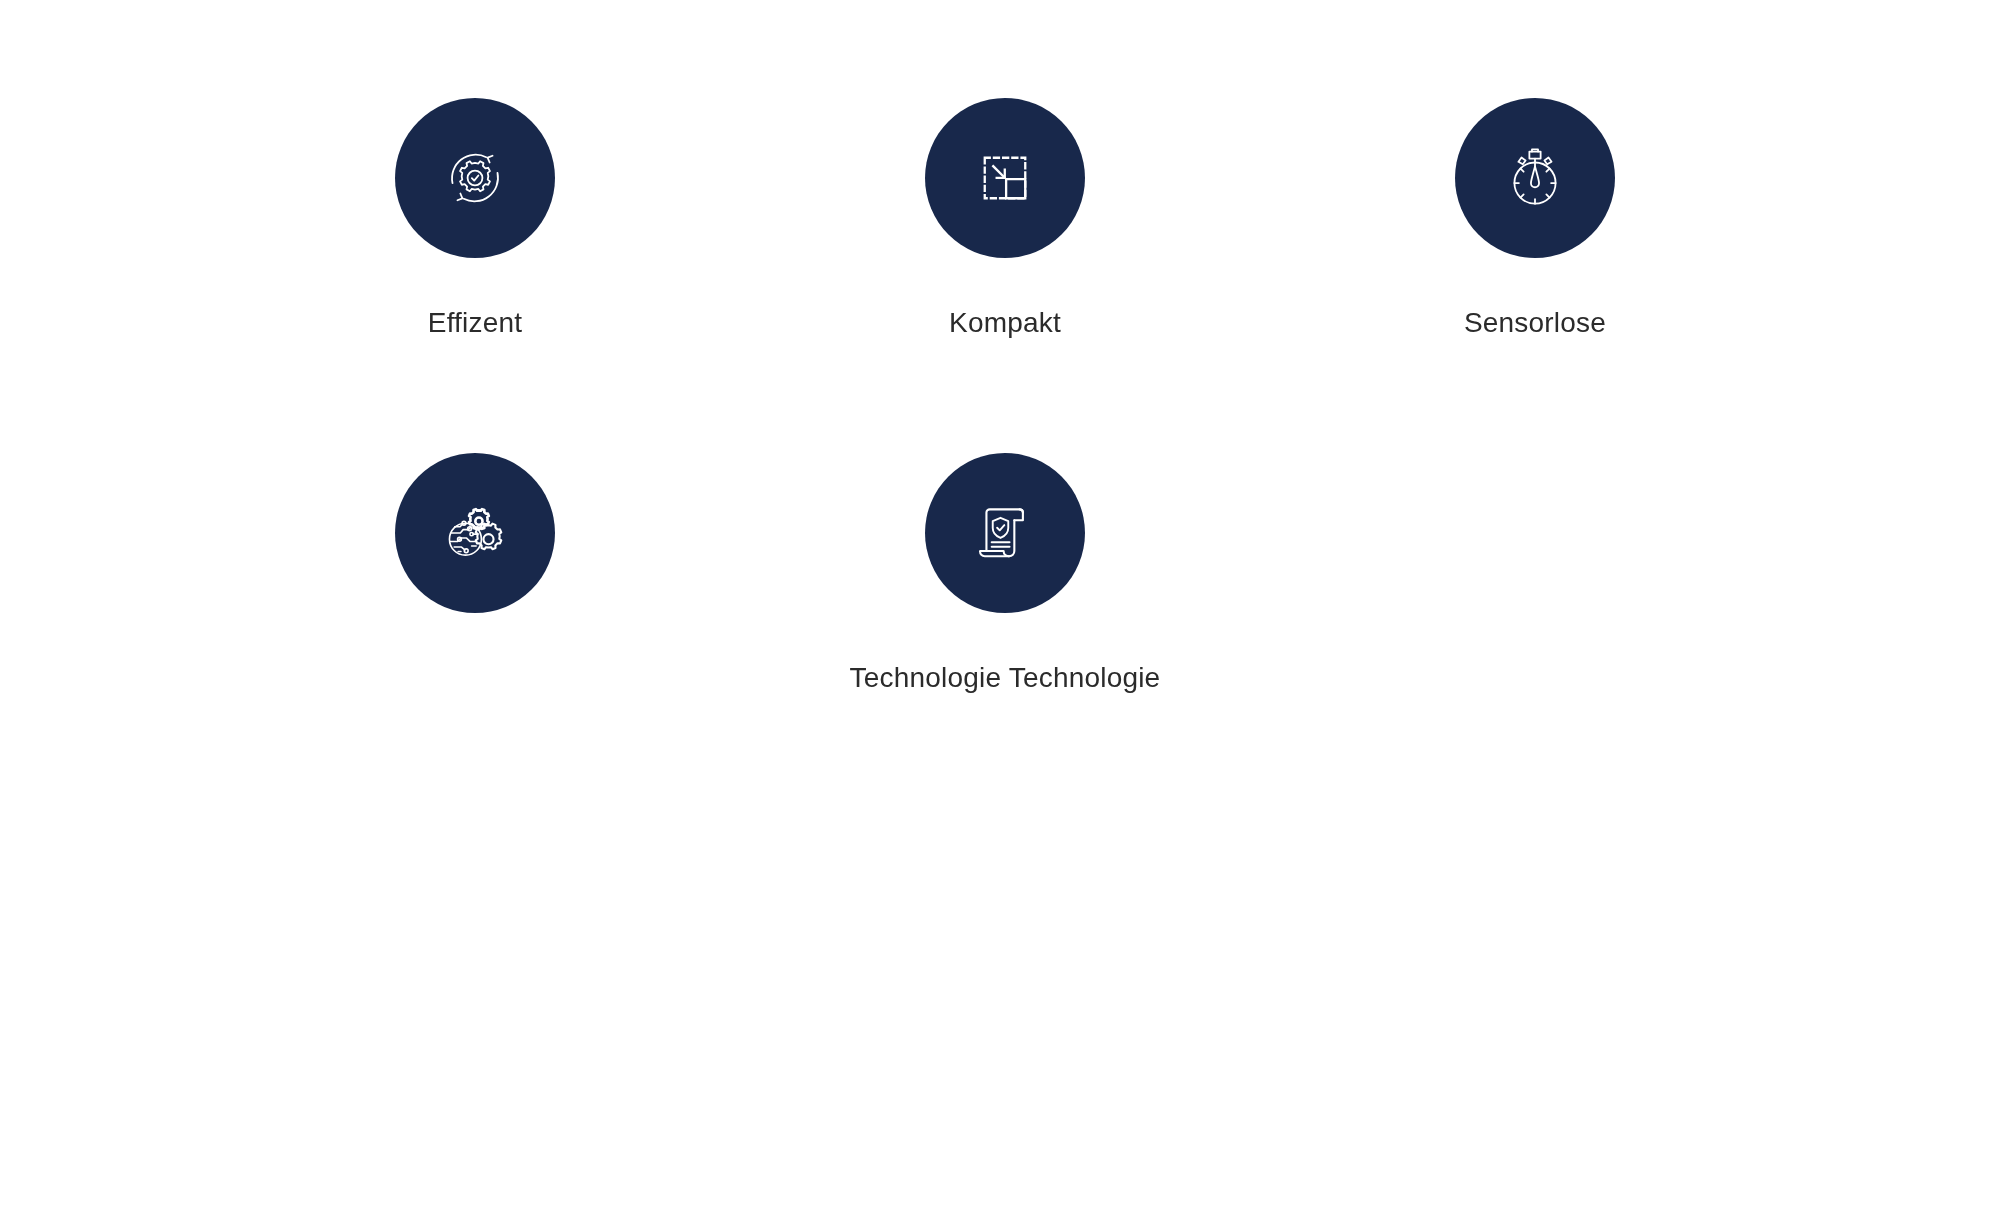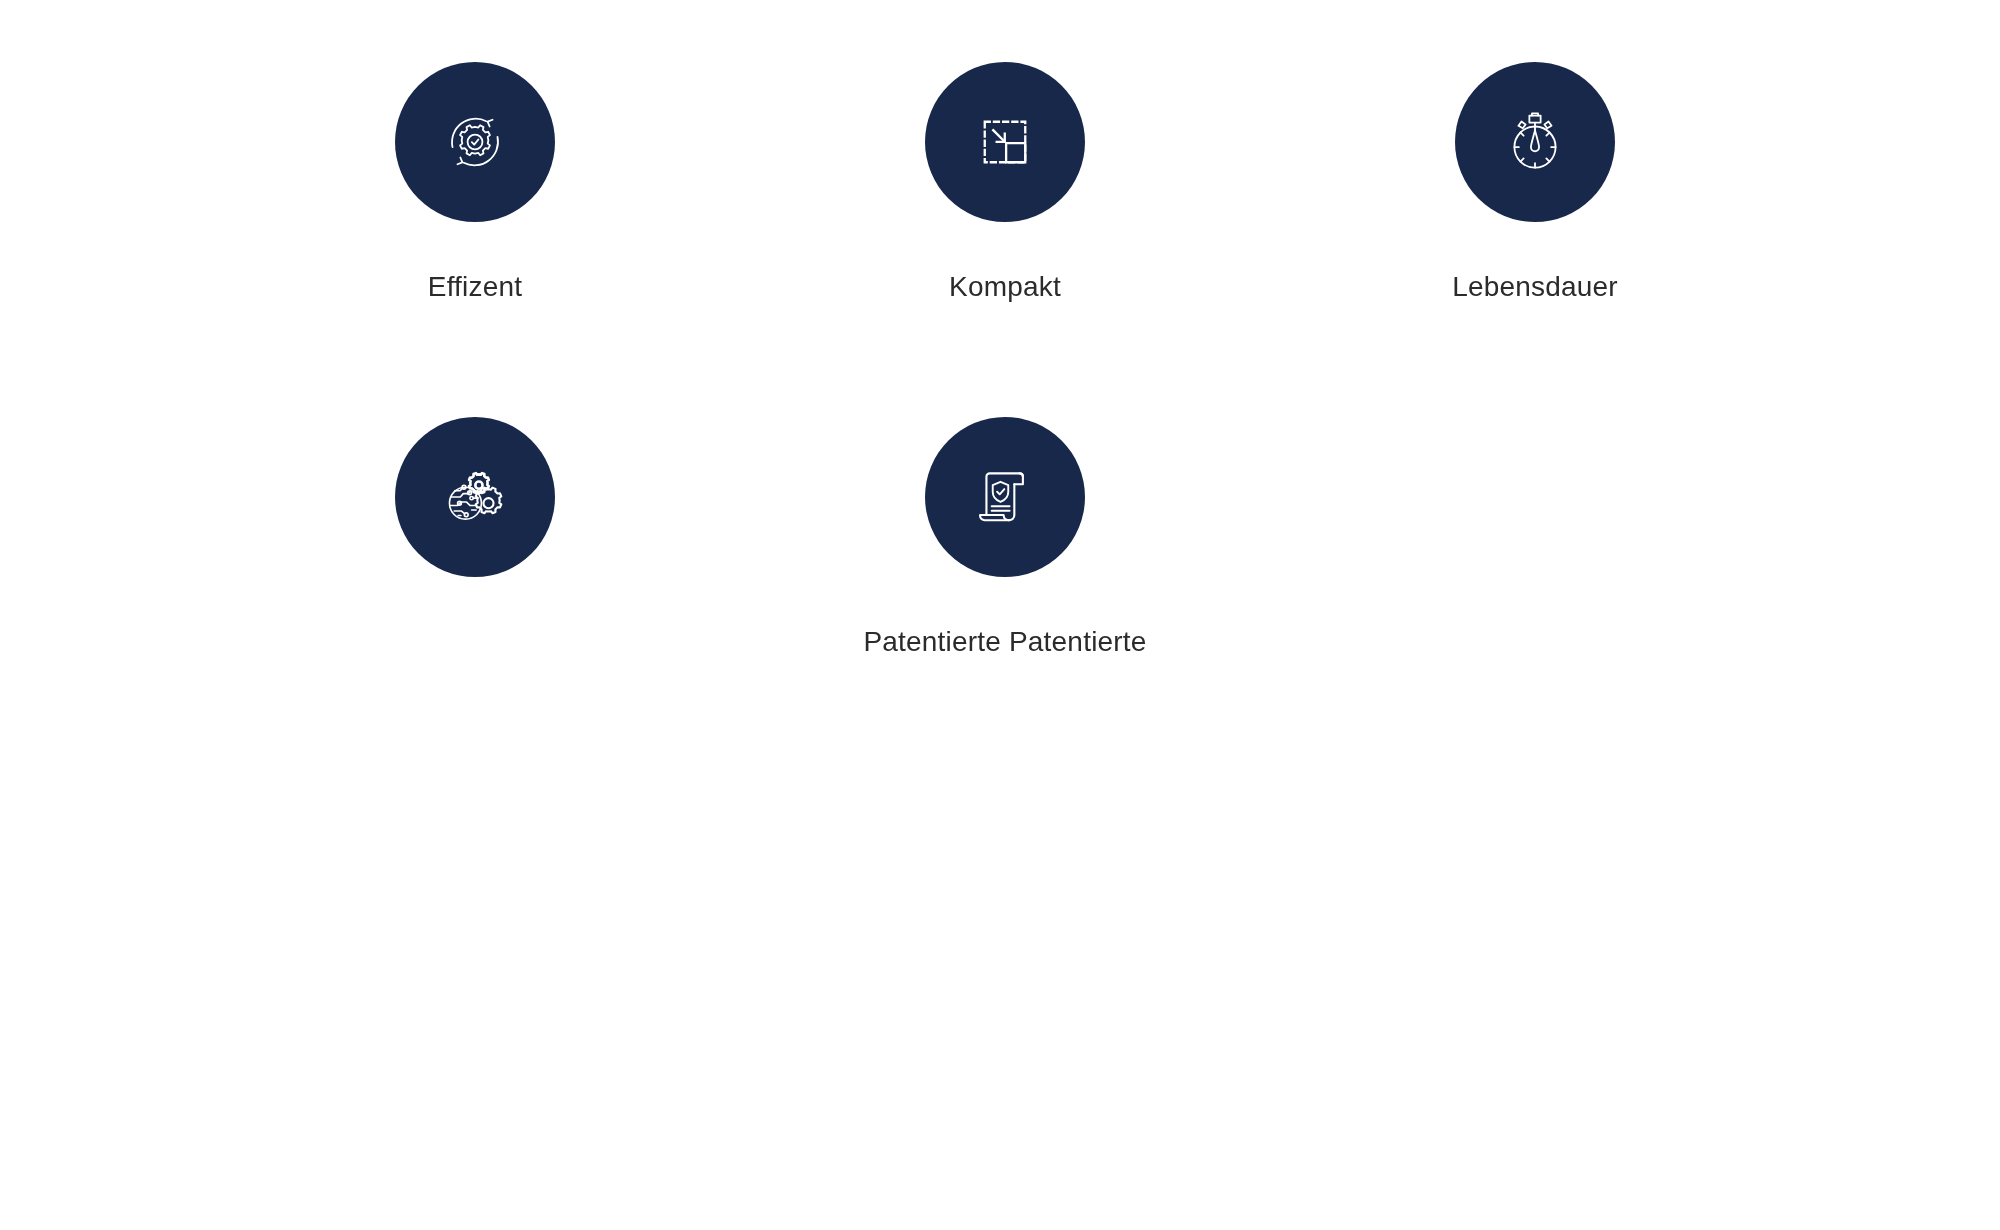--- a/index.html
+++ b/index.html
@@ -16,21 +16,21 @@
   }
   .feature-grid {
     width: 2000px;
     height: 1200px;
     box-sizing: border-box;
     display: grid;
     grid-template-columns: repeat(3, 530px);
     grid-template-rows: repeat(3, 355px);
     justify-content: start;
     align-content: start;
-    padding-top: 62px;
+    padding-top: 98px;
     padding-left: 210px;
   }
   .feature-cell {
     display: flex;
     flex-direction: column;
     align-items: center;
     width: 530px;
   }
   .icon-badge {
     width: 160px;
@@ -127,21 +127,21 @@
           <path d="M19.1 23.6 L21.9 26.4"></path>
           <path d="M44.9 49.4 L42.1 46.6"></path>
           <path d="M44.9 23.6 L42.1 26.4"></path>
           <path d="M19.1 49.4 L21.9 46.6"></path>
 
           <path d="M32 21.8 C29.2 32.0 28.4 34.0 28.4 36.6 A3.6 3.6 0 0 0 35.6 36.6
                    C35.6 34.0 34.8 32.0 32 21.8 Z"></path>
         </svg>
       </span>
     </div>
-    <div class="feature-label">Lebensdauer</div>
+    <div class="feature-label">Sensorlose</div>
   </div>
 
 
   <div class="feature-cell">
     <div class="icon-badge">
       <span>
         <svg viewBox="0 0 64 64" fill="none" stroke="#ffffff" stroke-width="1.6" stroke-linecap="round" stroke-linejoin="round">
 
           <g transform="translate(35.5,19.0) scale(0.62)">
             <path d="M0 -15.5 l2.8 0.4 1.6 -2.2 3.4 1.4 -0.2 2.8 2.4 2.4 2.8 -0.2 1.4 3.4
@@ -198,17 +198,17 @@
 
           <path d="M28.0 18.5 L21.1 21.4 L21.1 27.6 C21.1 31.9 24.2 34.9 28.0 36.4
                    C31.8 34.9 34.9 31.9 34.9 27.6 L34.9 21.4 Z" stroke-width="1.9"></path>
           <path d="M25.0 27.3 L27.3 29.6 L31.4 25.0" stroke-width="1.9"></path>
 
           <path d="M20.2 40.2 L36.0 40.2"></path>
           <path d="M20.2 44.2 L36.0 44.2"></path>
         </svg>
       </span>
     </div>
-    <div class="feature-label">Patentierte Patentierte</div>
+    <div class="feature-label">Technologie Technologie</div>
   </div>
 
 
 </div>
 
 </body></html>

